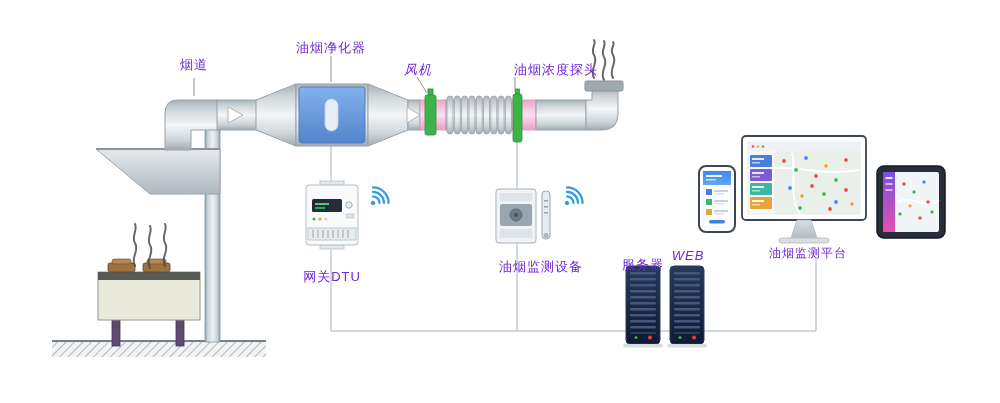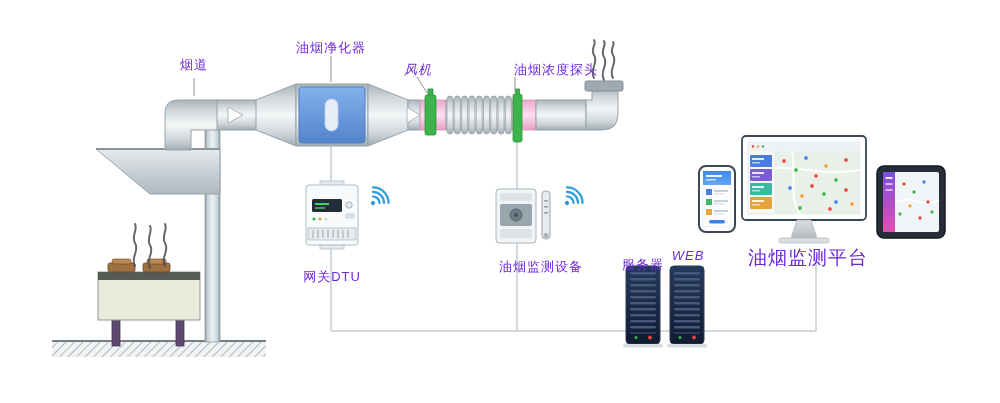--- a/index.html
+++ b/index.html
@@ -13,21 +13,21 @@
   .canvas svg{position:absolute;left:0;top:0;}
   .lbl{
     position:absolute;
     transform:translateX(-50%);
     font-size:13px;
     color:#6d28d9;
     letter-spacing:1px;
     white-space:nowrap;
     user-select:none;
   }
-  .lbl.big{font-size:19px;font-family:Liberation Serif, serif;}
+  .lbl.big{font-size:12px;font-family:Liberation Serif, serif;}
 </style>
 </head>
 <body>
 
 <div class="canvas">
 
 <svg width="1000" height="403" viewBox="0 0 1000 403">
   <defs>
     <linearGradient id="pipeV" x1="0" y1="0" x2="0" y2="1">
       <stop offset="0" stop-color="#a9b2b8"></stop>

